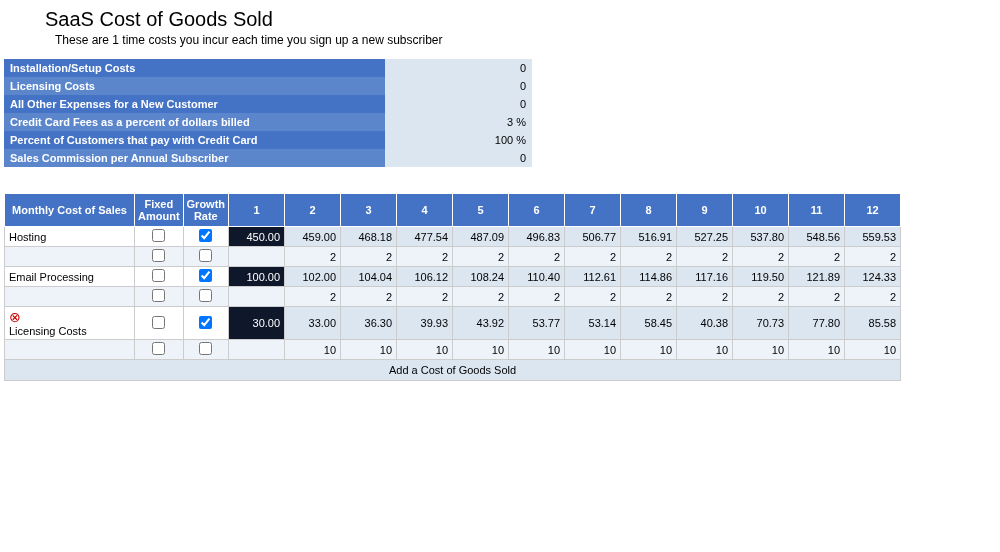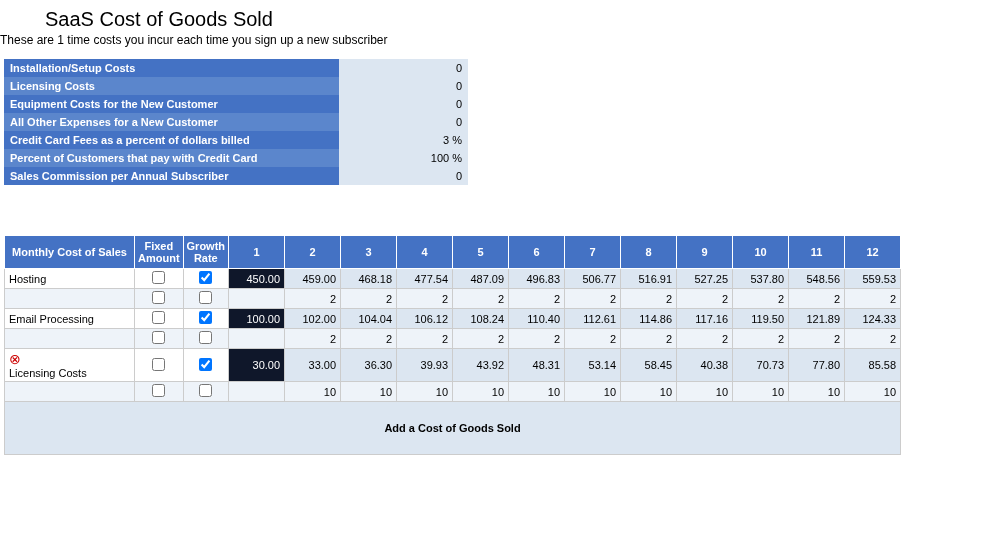--- a/index.html
+++ b/index.html
@@ -11,28 +11,29 @@
       width: 1000px;
     }
     .page-title {
       font-size: 20px;
       font-weight: normal;
       padding: 8px 4px 2px 4px;
       margin-left: 41px;
     }
     .subtitle {
       font-size: 12px;
-      padding: 0 4px 8px 0;
+      padding: 0 4px 8px 12px;
+      margin-left: 43px;
     }
 
     
     .one-time-table {
-      width: 464px;
+      width: 528px;
       border-collapse: collapse;
-      margin: 4px 4px 28px 4px;
+      margin: 4px 4px 4px 4px;
     }
     .one-time-table tr td:first-child {
       background-color: #4472C4;
       color: #fff;
       font-weight: bold;
       padding: 3px 6px;
       font-size: 11px;
     }
     .one-time-table tr td:last-child {
       background-color: #DCE6F1;
@@ -131,24 +132,20 @@
 
 
 <table class="one-time-table">
   <tbody id="one-time-tbody">
       <tr>
         <td>Installation/Setup Costs</td>
         <td>0</td>
       </tr>
       <tr>
         <td>Licensing Costs</td>
-        <td>0</td>
-      </tr>
-      <tr>
-        <td>Equipment Costs for the New Customer</td>
         <td>0</td>
       </tr>
       <tr>
         <td>All Other Expenses for a New Customer</td>
         <td>0</td>
       </tr>
       <tr>
         <td>Credit Card Fees as a percent of dollars billed</td>
         <td>3 %</td>
       </tr>
@@ -258,21 +255,21 @@
         </tr>
         <tr>
           <td class="label-cell"><span class="remove-icon">⊗</span><br>Licensing Costs</td>
           <td class="check-cell"><input type="checkbox" style=""></td>
           <td class="check-cell"><input type="checkbox" checked="" style=""></td>
           <td class="blue-value">30.00</td>
           <td class="value-cell">33.00</td>
           <td class="value-cell">36.30</td>
           <td class="value-cell">39.93</td>
           <td class="value-cell">43.92</td>
-          <td class="value-cell">48.31</td>
+          <td class="value-cell">53.77</td>
           <td class="value-cell">53.14</td>
           <td class="value-cell">58.45</td>
           <td class="value-cell">40.38</td>
           <td class="value-cell">70.73</td>
           <td class="value-cell">77.80</td>
           <td class="value-cell">85.58</td>
         </tr>
         <tr class="sub-row">
           <td class="label-cell"></td>
           <td class="check-cell"><input type="checkbox" style=""></td>
@@ -284,20 +281,20 @@
           <td class="value-cell">10</td>
           <td class="value-cell">10</td>
           <td class="value-cell">10</td>
           <td class="value-cell">10</td>
           <td class="value-cell">10</td>
           <td class="value-cell">10</td>
           <td class="value-cell">10</td>
           <td class="value-cell">10</td>
         </tr>
         <tr class="add-cost-row">
-          <td colspan="15" style="cursor: pointer; text-align: center; background: rgb(220, 230, 241); padding: 20px; font-weight: bold;">Add a Cost of Goods Sold</td>
+          <td colspan="15" style="cursor: pointer; text-align: center; background: rgb(220, 230, 241); padding: 4px;">Add a Cost of Goods Sold</td>
         </tr>
       </tbody>
   </table>
 </div>
 
 
 
 
 </body></html>

